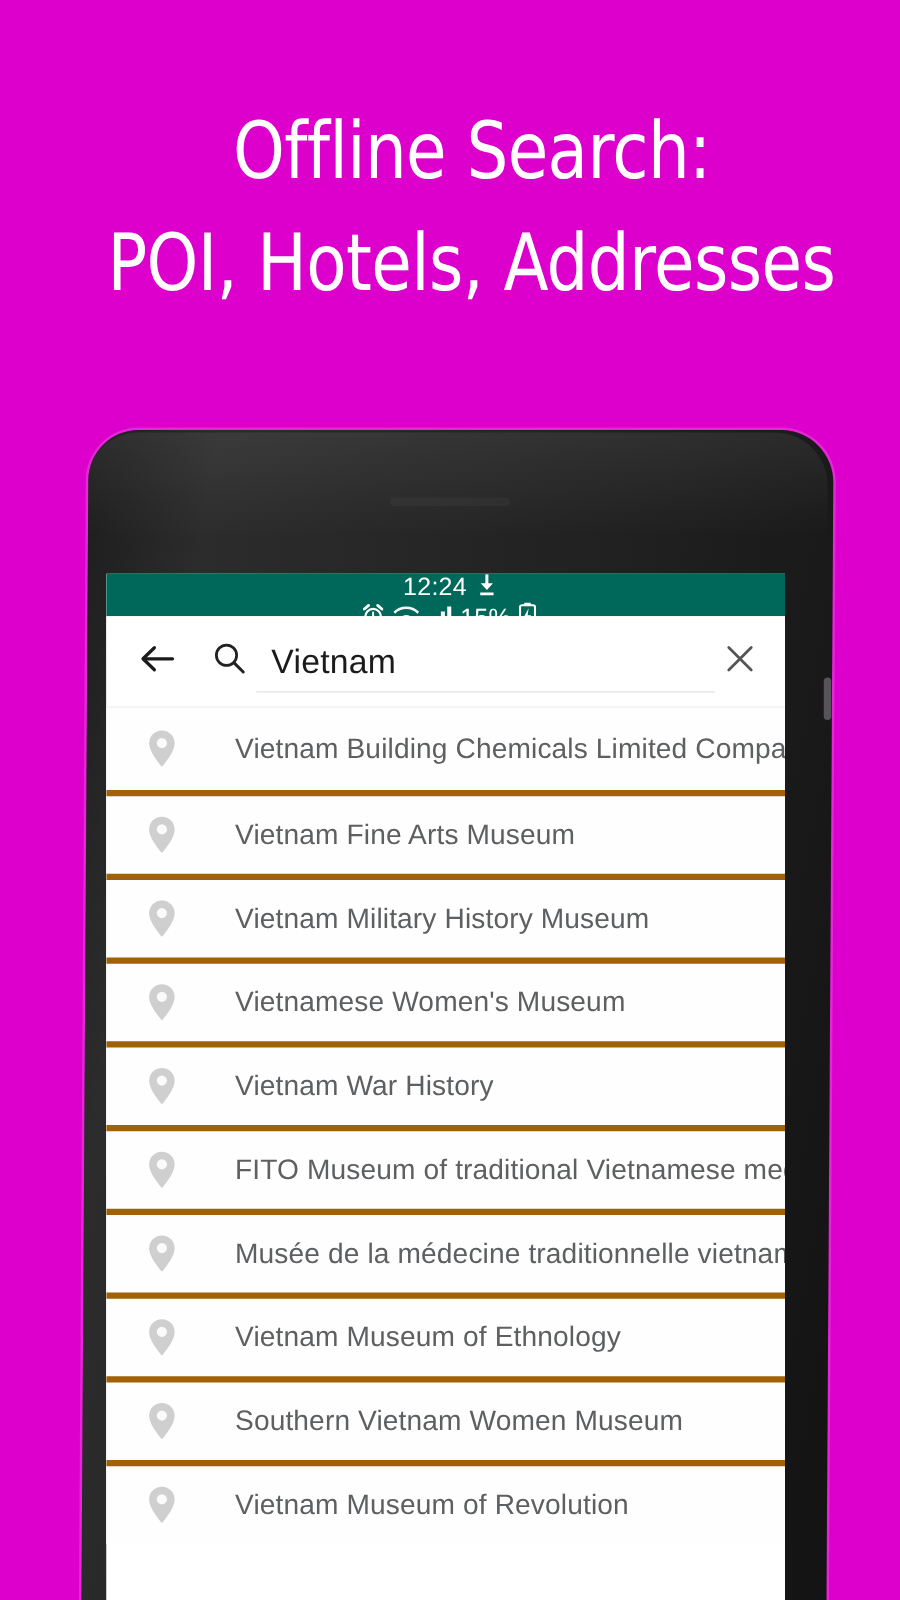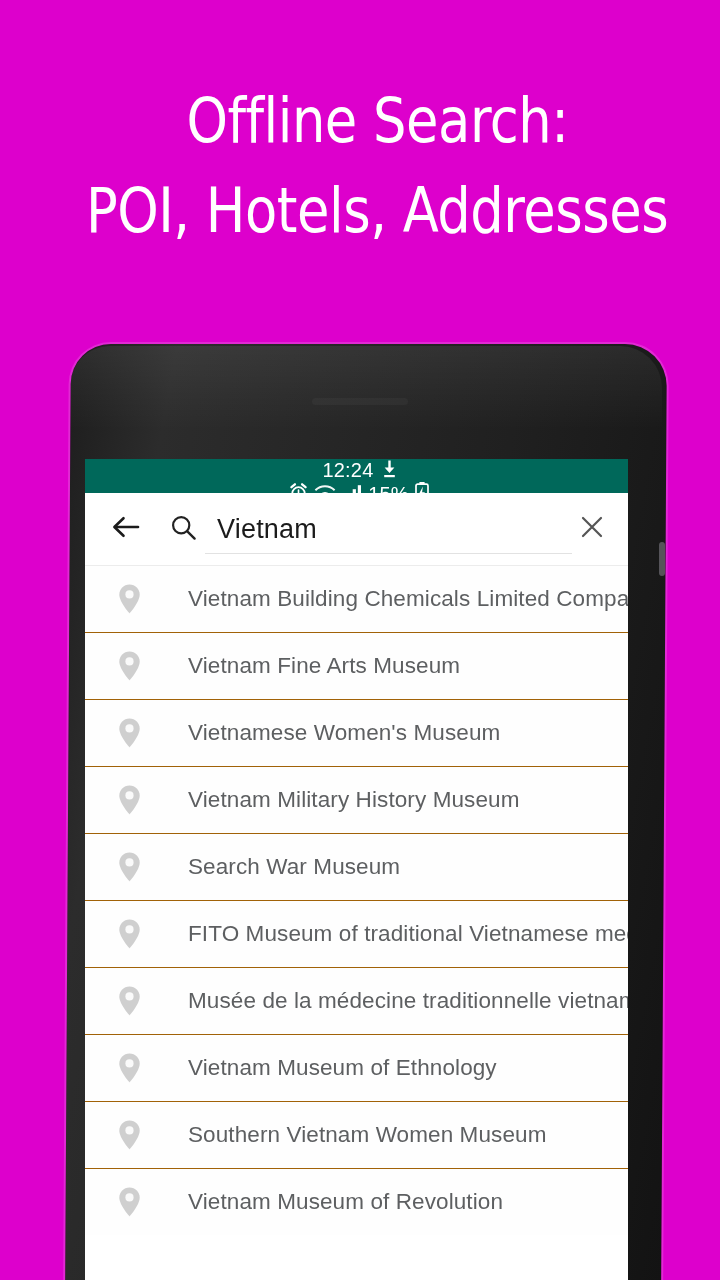--- a/index.html
+++ b/index.html
@@ -120,21 +120,21 @@
     background:#e2e2e2;
   }
   .clear-btn { width:44px; height:46px; display:flex; align-items:center; justify-content:center; flex:0 0 auto; margin-left:4px;}
 
   
   .results { background:#ffffff; }
   .result-row {
     height:67px;
     display:flex;
     align-items:center;
-    border-top:1px solid #a16207;
+    border-top:5px solid #a16207;
     padding-left:22px;
     background:#fefefe;
   }
   .result-row:first-child { border-top:1px solid #ececec; }
   .pin-box { width:44px; flex:0 0 auto; display:flex; align-items:center; justify-content:center; }
   .result-label {
     margin-left:37px;
     font-size:22.5px;
     color:#5d5f61;
     letter-spacing:0.1px;
@@ -261,42 +261,42 @@
         <span class="result-label">Vietnam Fine Arts Museum</span>
       </div>
 
       <div class="result-row">
         <span class="pin-box">
           <svg width="25" height="32" viewBox="0 0 25 32">
             <path d="M12.5 1.4 C6.7 1.4 2.3 5.9 2.3 11.6 C2.3 19.3 12.5 30.4 12.5 30.4 C12.5 30.4 22.7 19.3 22.7 11.6 C22.7 5.9 18.3 1.4 12.5 1.4 Z" fill="#cfcfcf"></path>
             <circle cx="12.5" cy="11.4" r="4.1" fill="#fafafa"></circle>
           </svg>
         </span>
+        <span class="result-label">Vietnam Military History Museum</span>
+      </div>
+
+      <div class="result-row">
+        <span class="pin-box">
+          <svg width="25" height="32" viewBox="0 0 25 32">
+            <path d="M12.5 1.4 C6.7 1.4 2.3 5.9 2.3 11.6 C2.3 19.3 12.5 30.4 12.5 30.4 C12.5 30.4 22.7 19.3 22.7 11.6 C22.7 5.9 18.3 1.4 12.5 1.4 Z" fill="#cfcfcf"></path>
+            <circle cx="12.5" cy="11.4" r="4.1" fill="#fafafa"></circle>
+          </svg>
+        </span>
         <span class="result-label">Vietnamese Women's Museum</span>
       </div>
 
-      <div class="result-row">
-        <span class="pin-box">
-          <svg width="25" height="32" viewBox="0 0 25 32">
-            <path d="M12.5 1.4 C6.7 1.4 2.3 5.9 2.3 11.6 C2.3 19.3 12.5 30.4 12.5 30.4 C12.5 30.4 22.7 19.3 22.7 11.6 C22.7 5.9 18.3 1.4 12.5 1.4 Z" fill="#cfcfcf"></path>
-            <circle cx="12.5" cy="11.4" r="4.1" fill="#fafafa"></circle>
-          </svg>
-        </span>
-        <span class="result-label">Vietnam Military History Museum</span>
-      </div>
-
-
-      <div class="result-row">
-        <span class="pin-box">
-          <svg width="25" height="32" viewBox="0 0 25 32">
-            <path d="M12.5 1.4 C6.7 1.4 2.3 5.9 2.3 11.6 C2.3 19.3 12.5 30.4 12.5 30.4 C12.5 30.4 22.7 19.3 22.7 11.6 C22.7 5.9 18.3 1.4 12.5 1.4 Z" fill="#cfcfcf"></path>
-            <circle cx="12.5" cy="11.4" r="4.1" fill="#fafafa"></circle>
-          </svg>
-        </span>
-        <span class="result-label">Search War Museum</span>
+
+      <div class="result-row">
+        <span class="pin-box">
+          <svg width="25" height="32" viewBox="0 0 25 32">
+            <path d="M12.5 1.4 C6.7 1.4 2.3 5.9 2.3 11.6 C2.3 19.3 12.5 30.4 12.5 30.4 C12.5 30.4 22.7 19.3 22.7 11.6 C22.7 5.9 18.3 1.4 12.5 1.4 Z" fill="#cfcfcf"></path>
+            <circle cx="12.5" cy="11.4" r="4.1" fill="#fafafa"></circle>
+          </svg>
+        </span>
+        <span class="result-label">Vietnam War History</span>
       </div>
 
       <div class="result-row">
         <span class="pin-box">
           <svg width="25" height="32" viewBox="0 0 25 32">
             <path d="M12.5 1.4 C6.7 1.4 2.3 5.9 2.3 11.6 C2.3 19.3 12.5 30.4 12.5 30.4 C12.5 30.4 22.7 19.3 22.7 11.6 C22.7 5.9 18.3 1.4 12.5 1.4 Z" fill="#cfcfcf"></path>
             <circle cx="12.5" cy="11.4" r="4.1" fill="#fafafa"></circle>
           </svg>
         </span>
         <span class="result-label">FITO Museum of traditional Vietnamese medicine</span>

